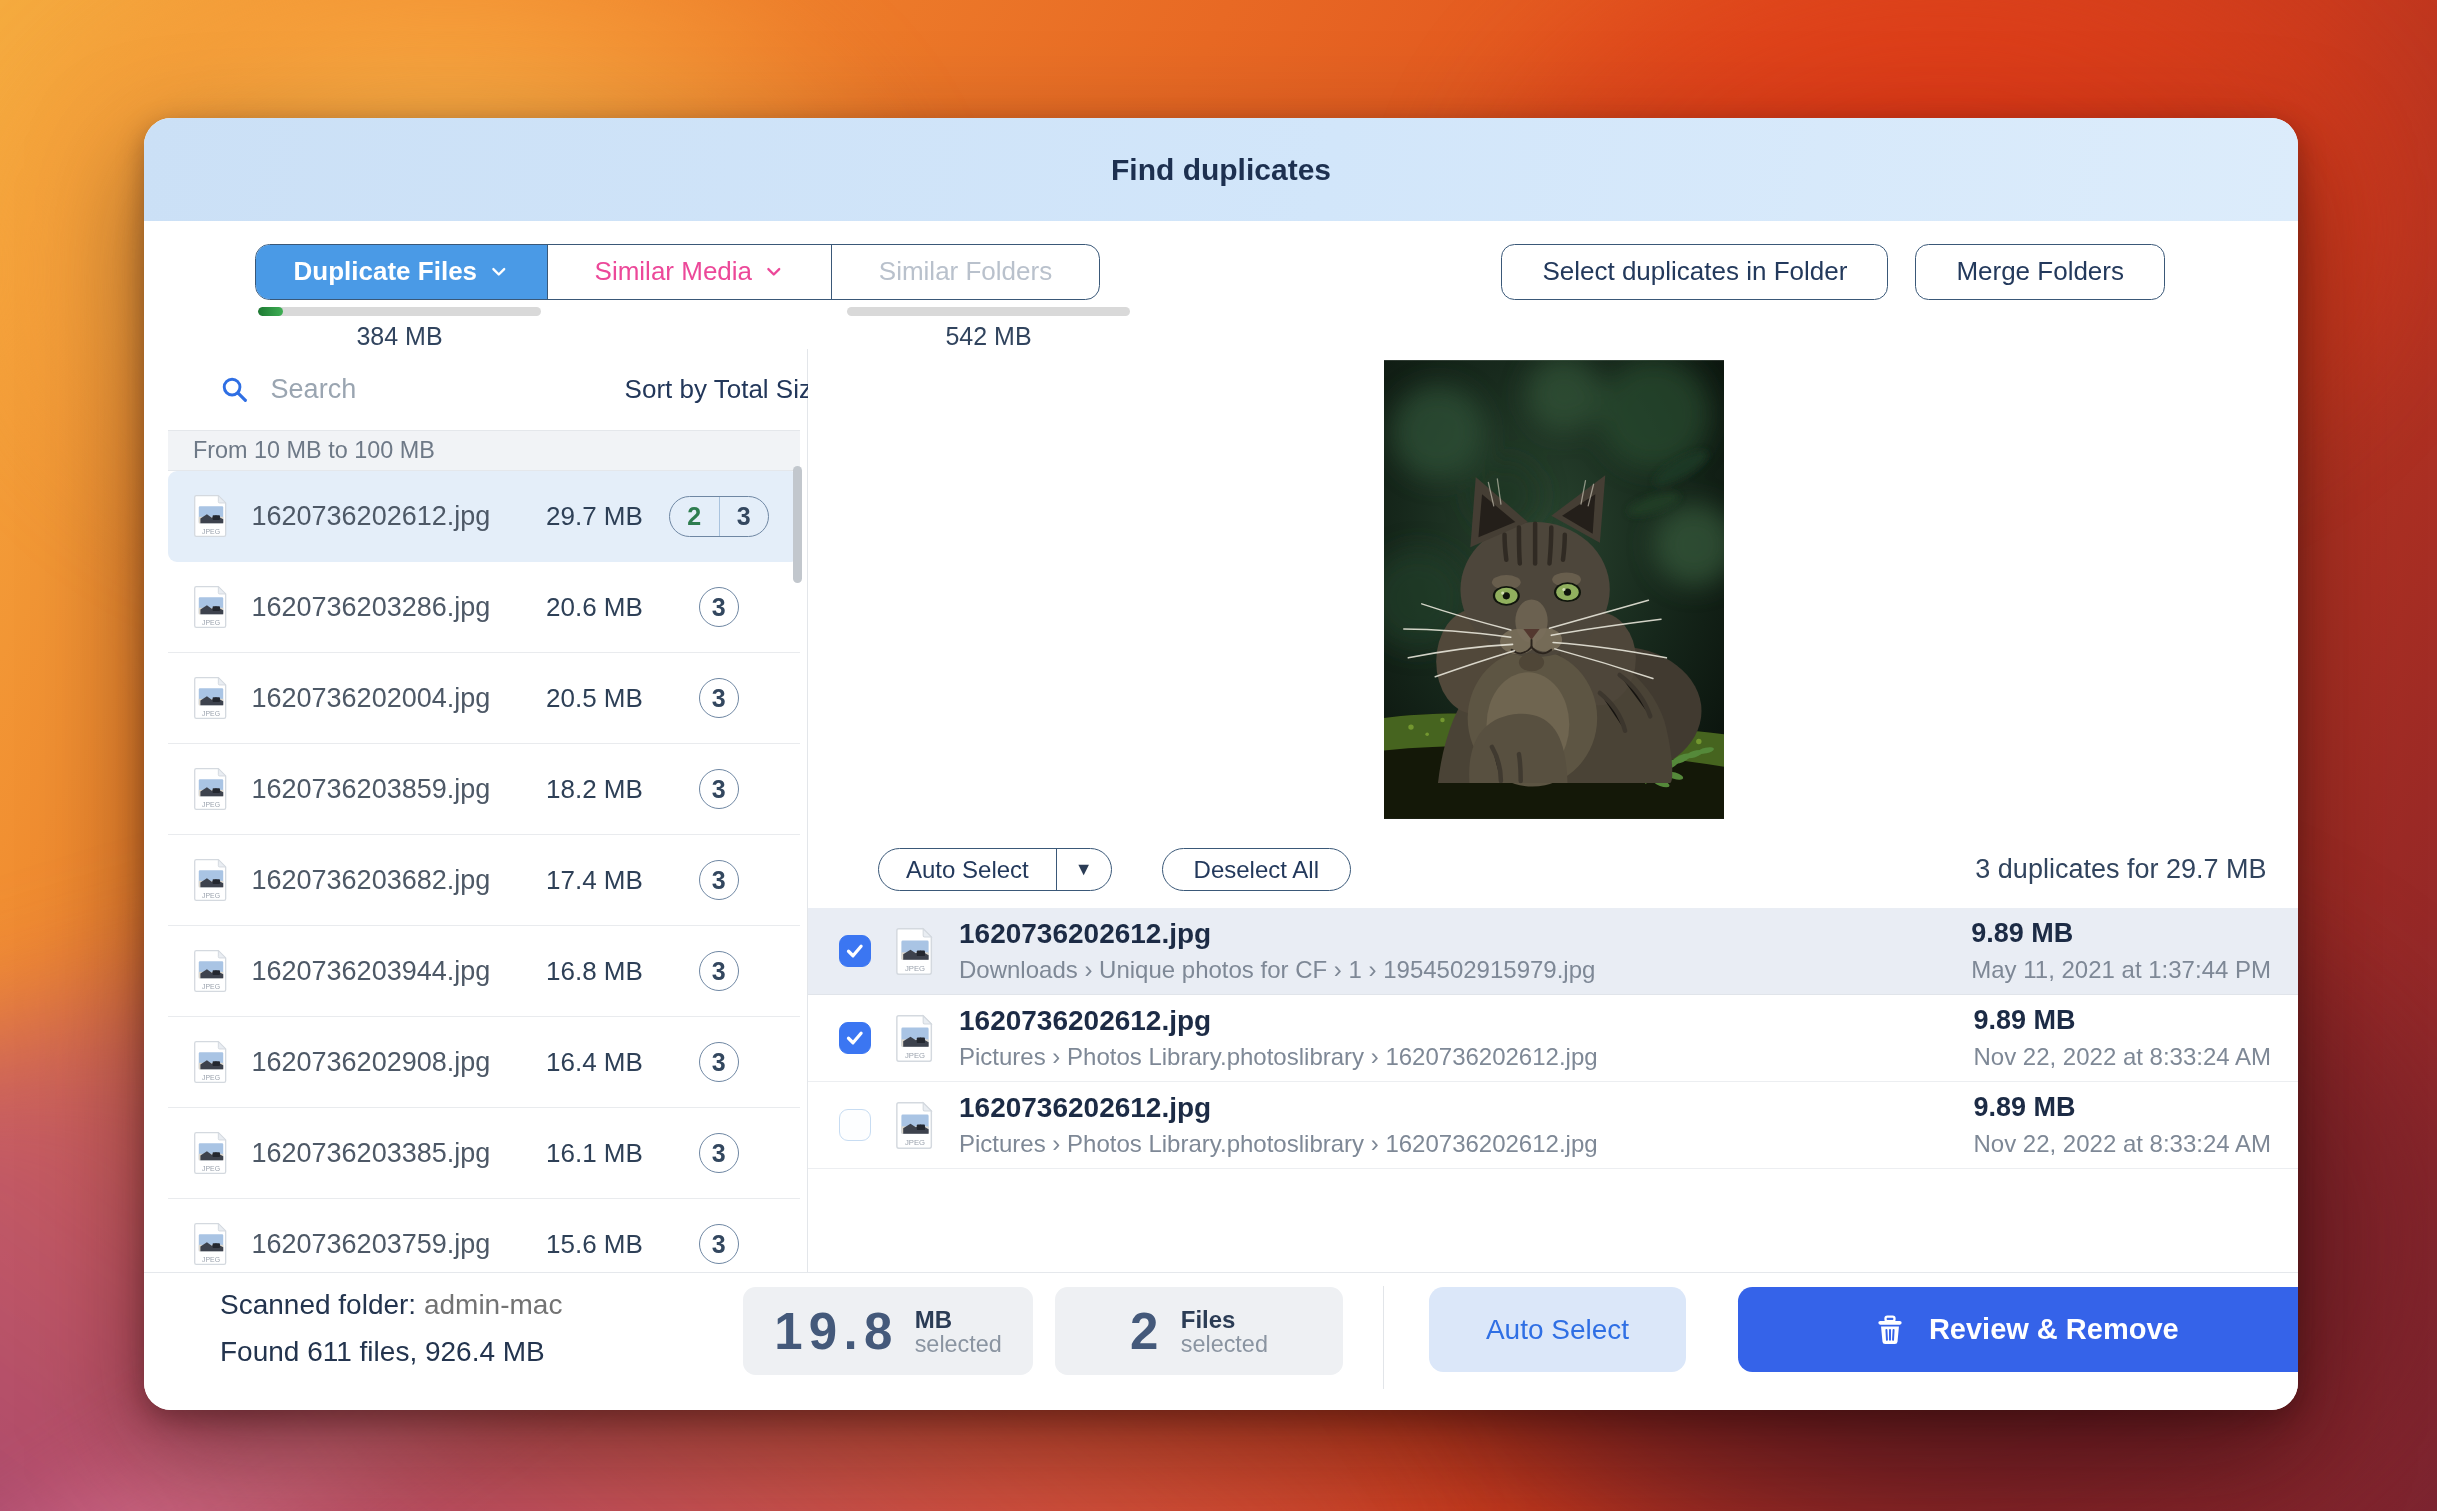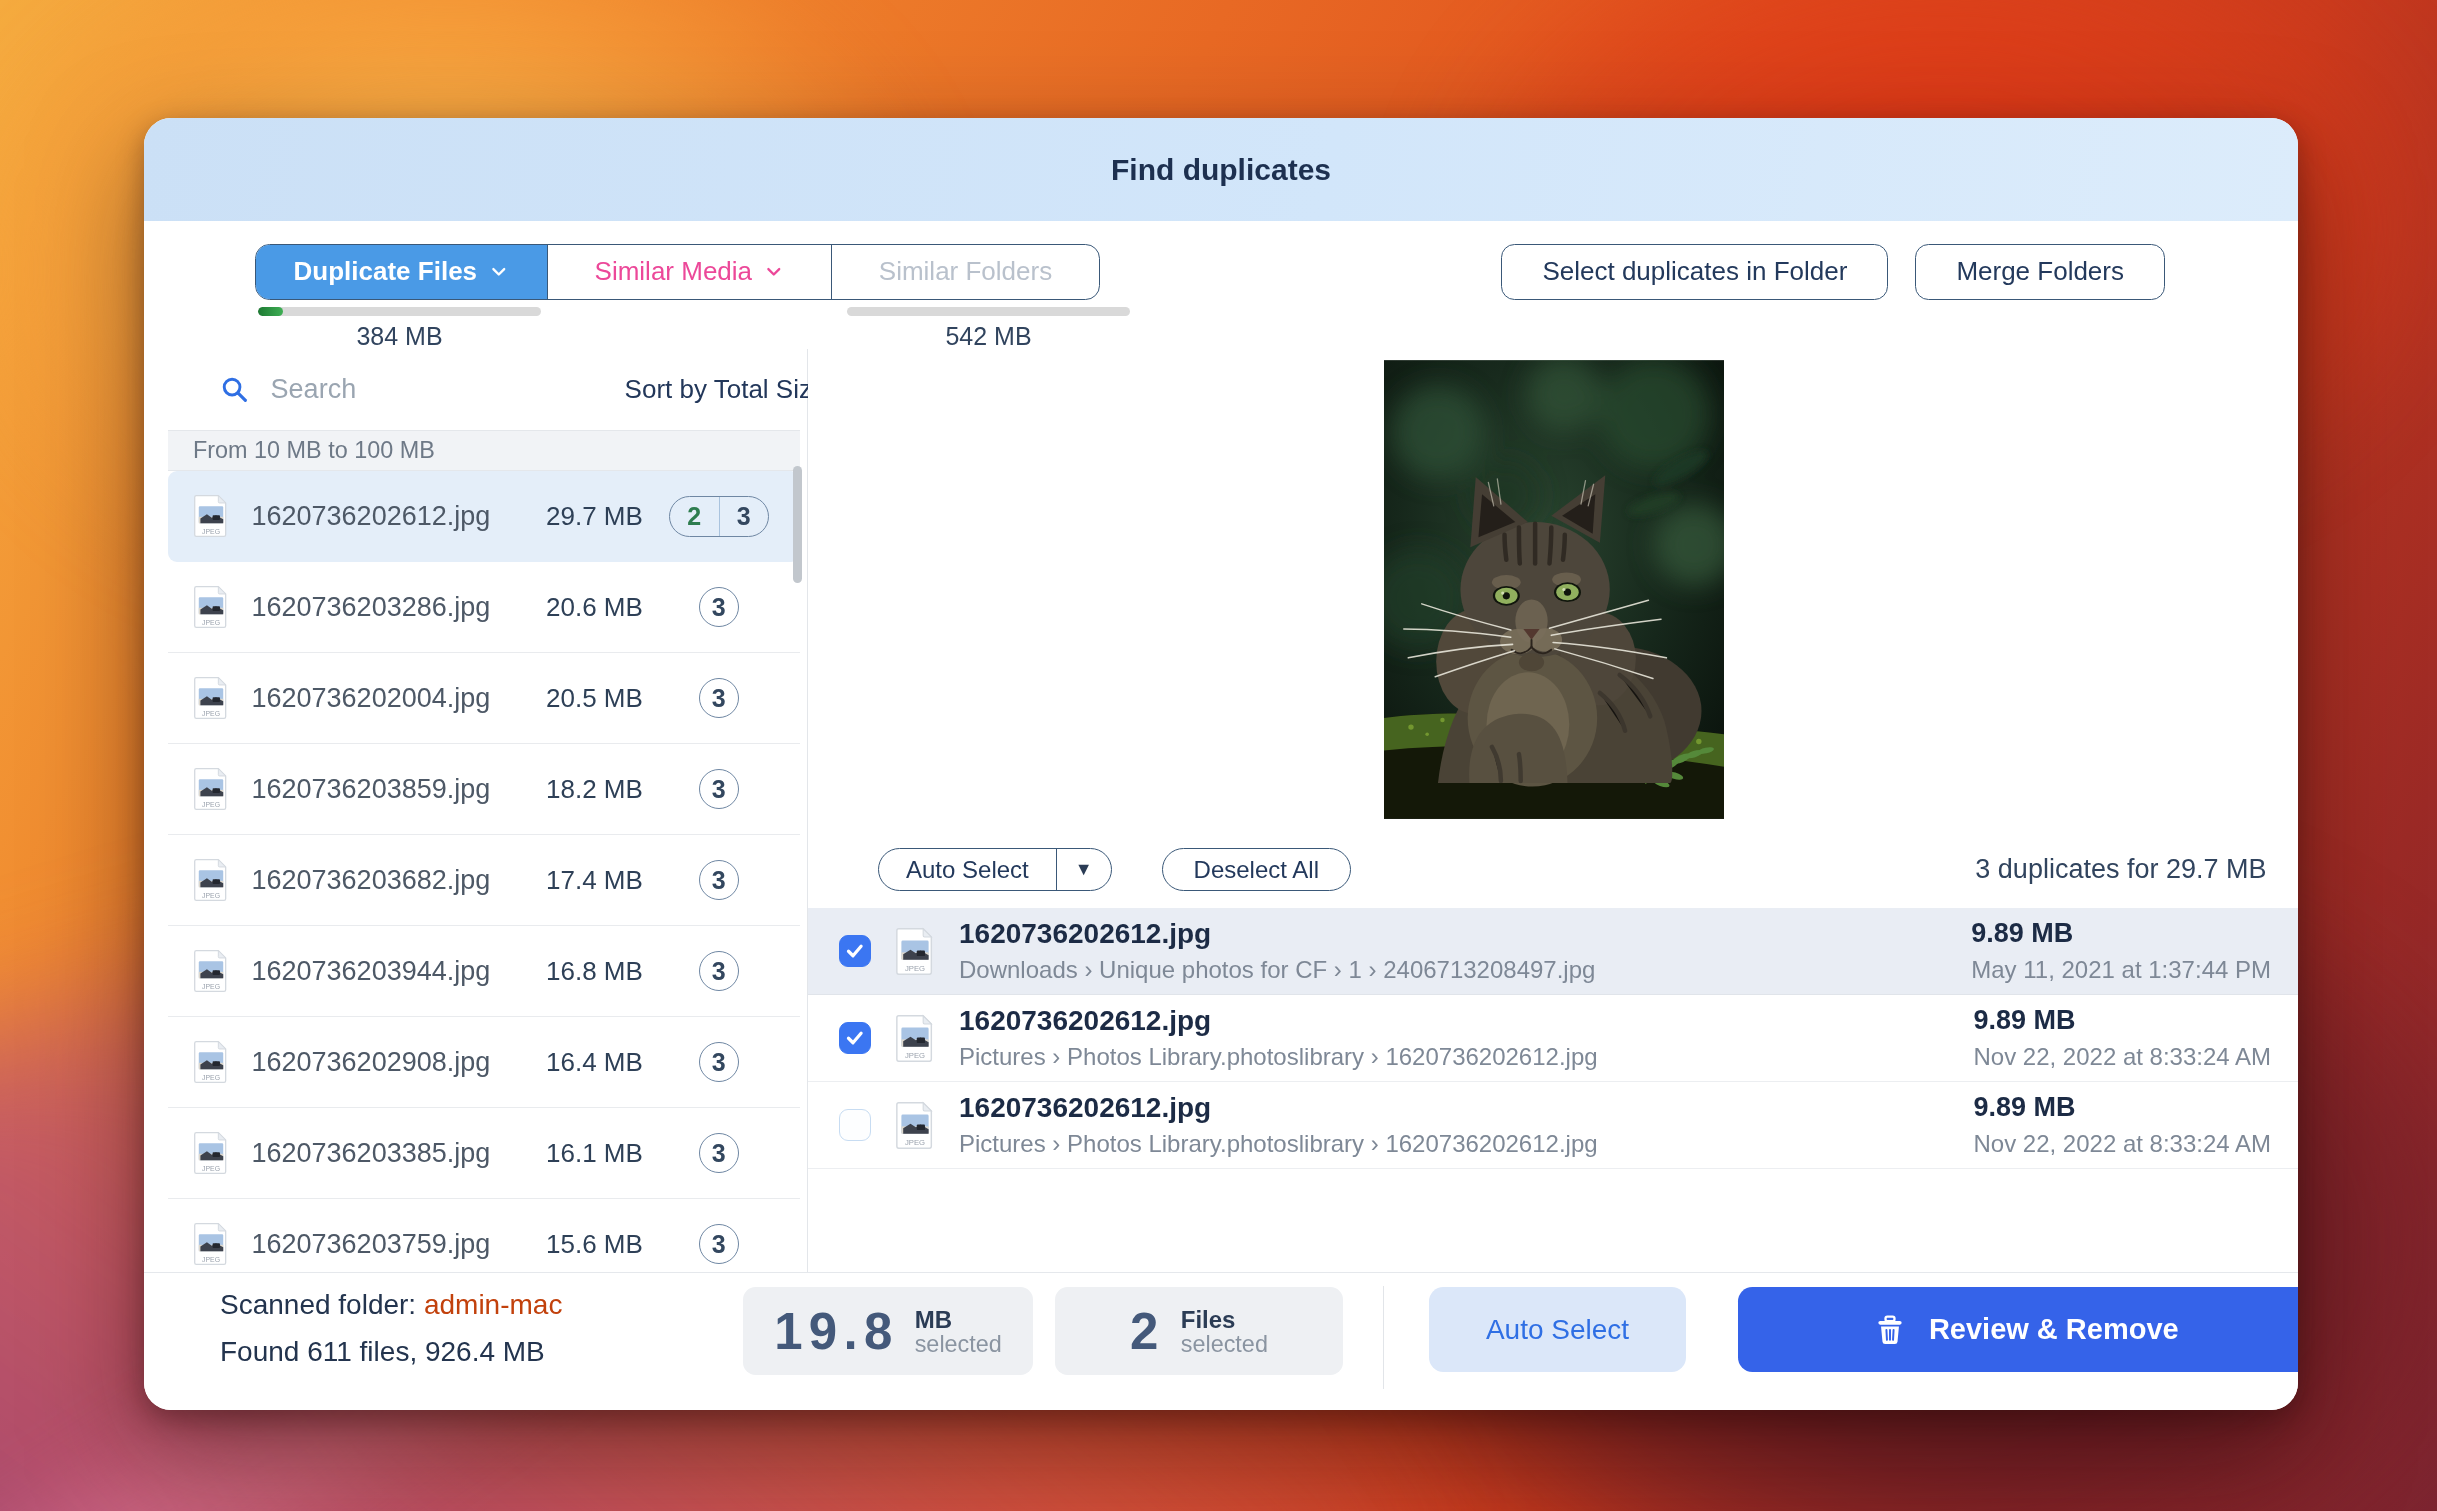--- a/index.html
+++ b/index.html
@@ -109,21 +109,21 @@
   .dup-name { font-size:28px; font-weight:600; color:#1c2b45; }
   .dup-path { font-size:24px; color:#7e8896; margin-top:6.3px; white-space:nowrap; }
   .dup-right { text-align:left; }
   .dup-size { font-size:27px; font-weight:600; color:#1c2b45; }
   .dup-date { font-size:24px; color:#7e8896; margin-top:6.3px; white-space:nowrap; }
 
   
   .footer { position:absolute; left:0; right:0; bottom:0; height:138px; background:#fff; border-top:0.9px solid #e5e8ec; }
   .scan-info { position:absolute; left:76px; top:16px; }
   .scan-line1 { font-size:28px; color:#23344e; }
-  .scan-line1 .folder-link { color:#c2410c; }
+  .scan-line1 .folder-link { color:#737373; }
   .scan-line2 { font-size:28px; color:#23344e; margin-top:15.3px; }
   .stat-box { position:absolute; top:14.4px; height:88px; background:#eef0f3; border-radius:12.6px; display:flex; align-items:center; justify-content:center; gap:16px; }
   .stat-box1 { left:599px; width:290px; } .stat-box2 { left:911px; width:288px; }
   .stat-value { font-size:51px; font-weight:600; color:#44597a; letter-spacing:6.3px; }
   .stat-unit-col { display:flex; flex-direction:column; line-height:1.05; }
   .stat-unit { font-size:24px; font-weight:700; color:#2b3c55; }
   .stat-caption { font-size:23.4px; color:#8a94a1; }
   .footer-vdiv { position:absolute; left:1239px; top:12.6px; height:103px; width:0.9px; background:#e2e5e9; }
   .footer-autoselect { position:absolute; left:1285px; top:14.4px; width:257px; height:85px; border-radius:14.4px; background:#dbe7f9;
     display:flex; align-items:center; justify-content:center; font-size:28px; color:#2f6fe4; }
@@ -483,21 +483,21 @@
         <span class="dup-checkbox checked">
           <svg viewBox="0 0 24 24" width="21.6" height="21.6">
               <use href="#i-check"></use>
             </svg>
         </span>
         <svg class="jpeg-icon" viewBox="0 0 44 54" width="40" height="49">
             <use href="#i-jpeg-file"></use>
           </svg>
         <div class="dup-texts">
           <div class="dup-name">1620736202612.jpg</div>
-          <div class="dup-path">Downloads › Unique photos for CF › 1 › 2406713208497.jpg</div>
+          <div class="dup-path">Downloads › Unique photos for CF › 1 › 1954502915979.jpg</div>
         </div>
         <div class="dup-right">
           <div class="dup-size">9.89 MB</div>
           <div class="dup-date">May 11, 2021 at 1:37:44 PM</div>
         </div>
       </div>
 
       <div class="dup-row">
         <span class="dup-checkbox checked">
           <svg viewBox="0 0 24 24" width="21.6" height="21.6">

